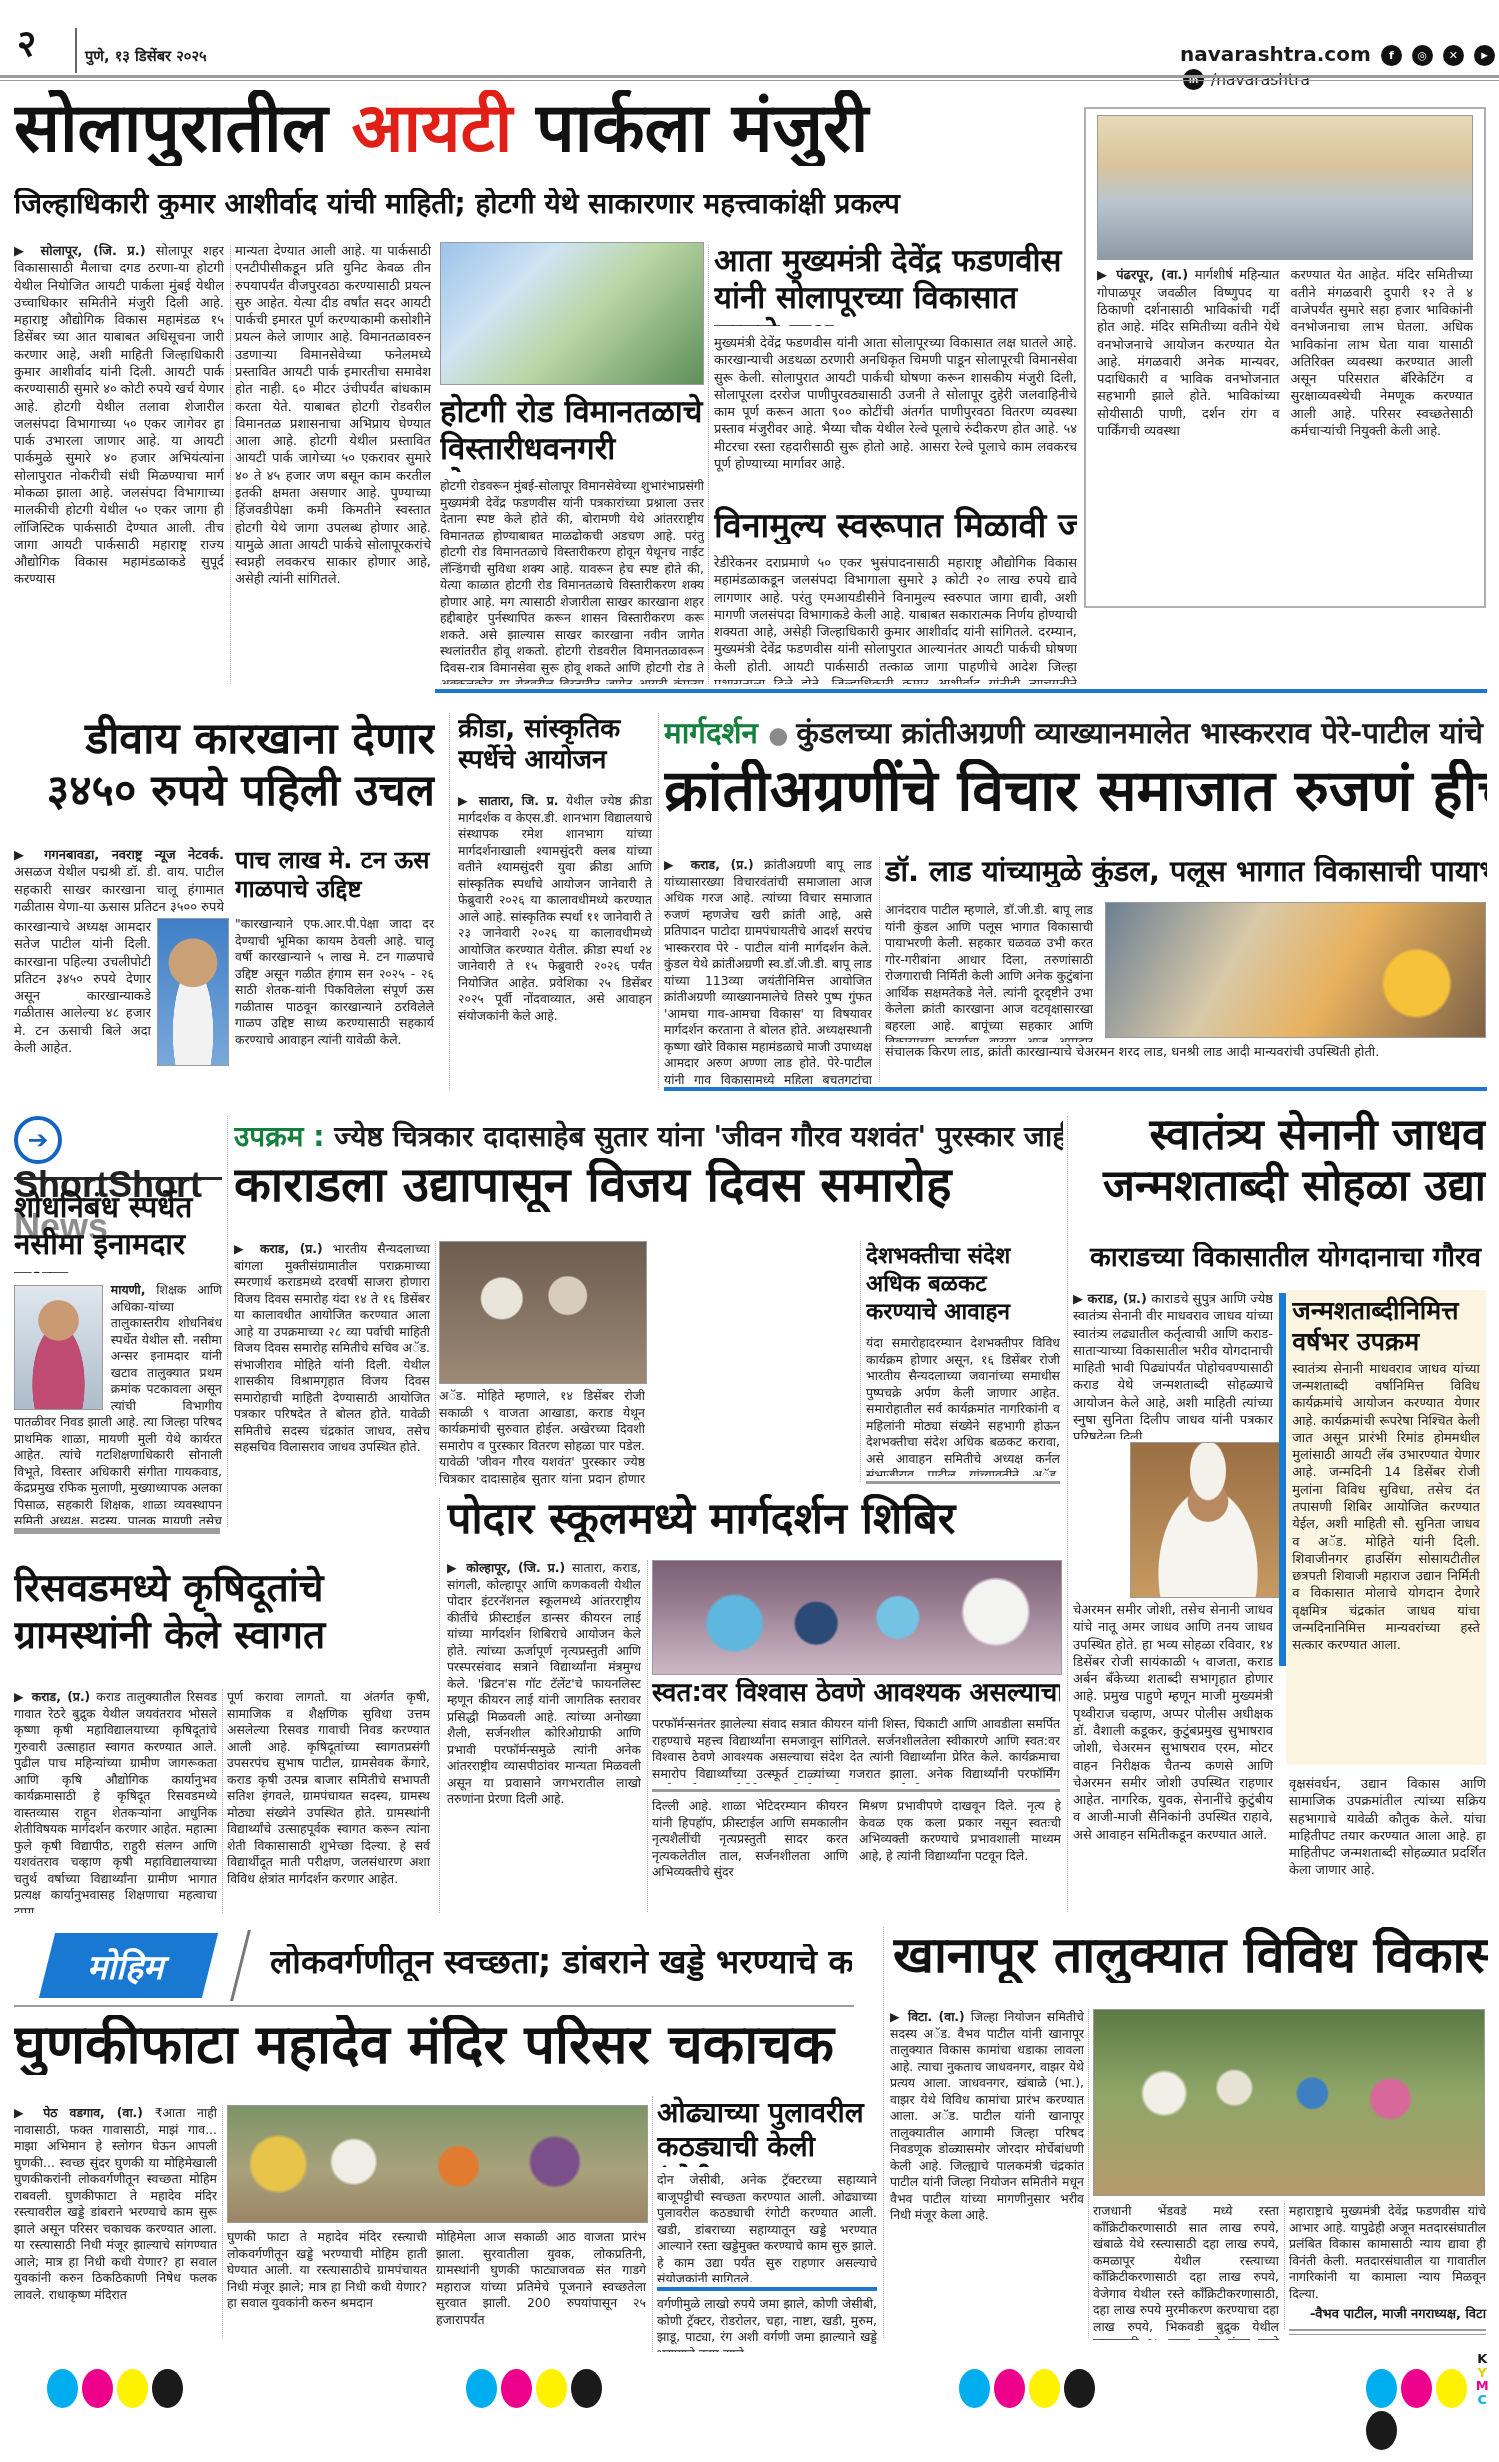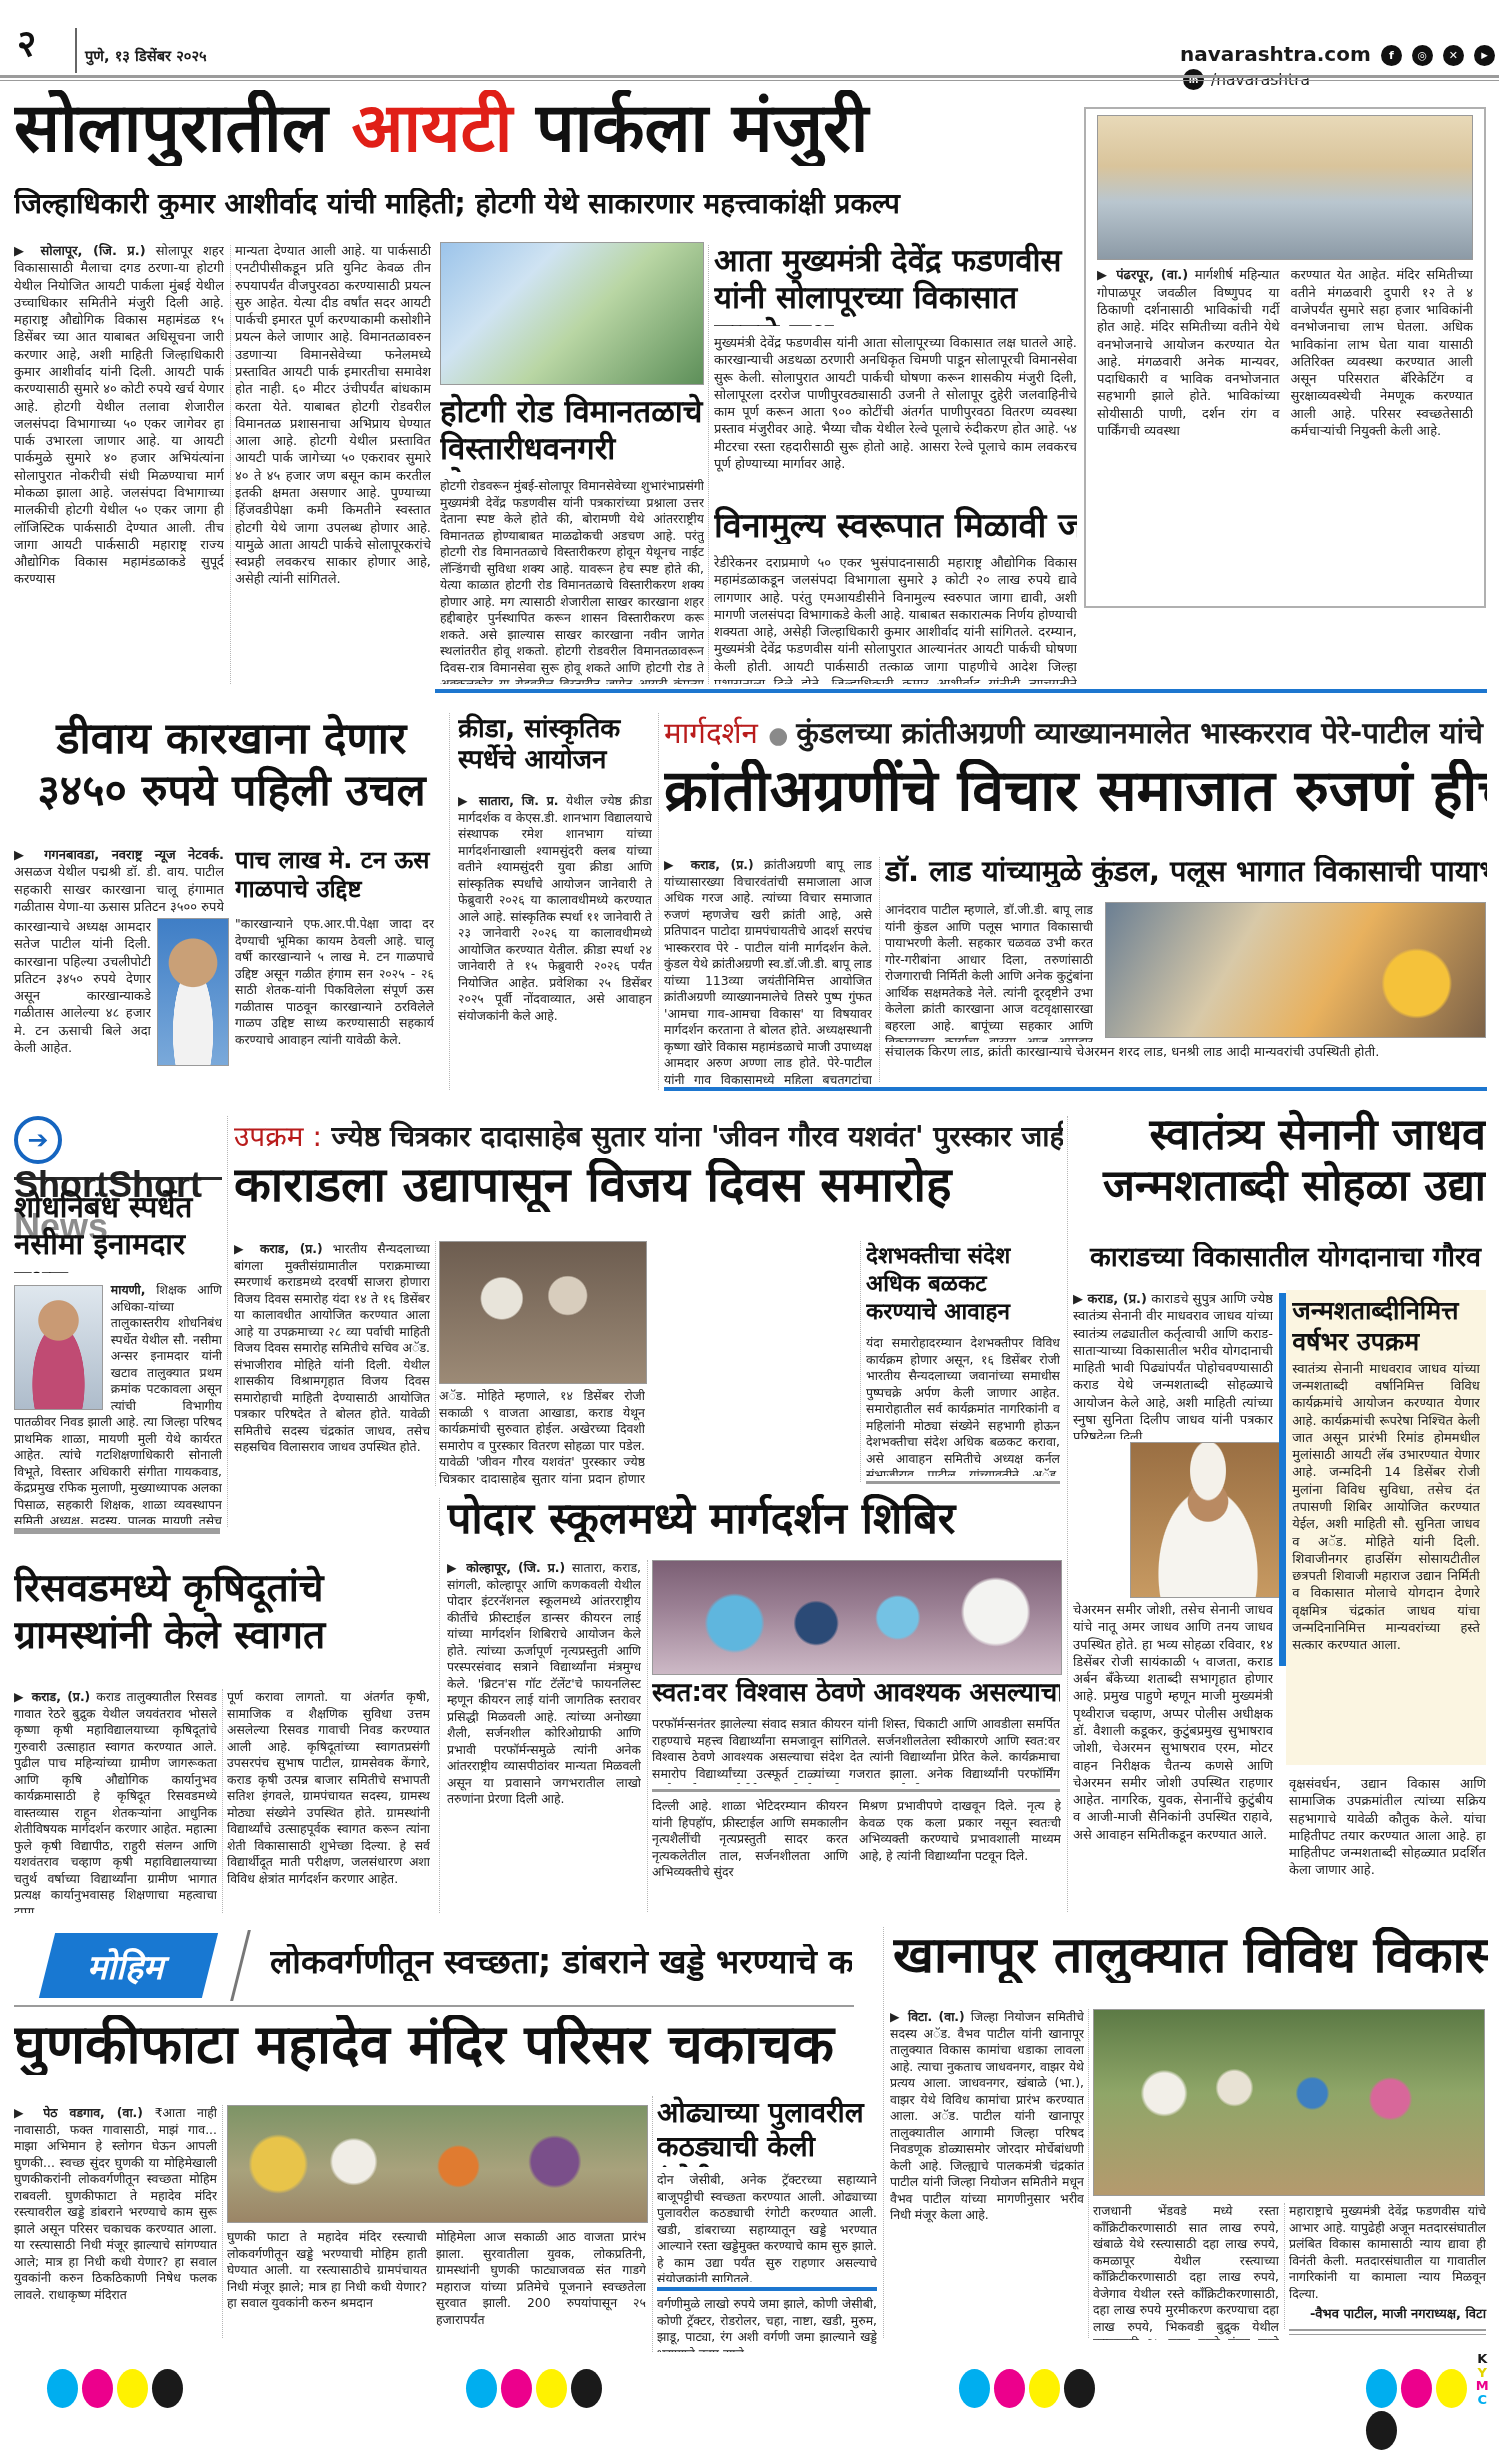--- a/index.html
+++ b/index.html
@@ -8,21 +8,21 @@
   .abs{position:absolute;}
   .hl{font-weight:700;color:#111;line-height:1.12;}
   .one{white-space:nowrap;overflow:hidden;}
   .body{font-size:13px;line-height:1.33;text-align:justify;overflow:hidden;color:#222;}
   .body.sm{font-size:12.4px;}
   .dl{font-weight:700;}
   .photo{position:absolute;border:0.8px solid #9a9a9a;}
   .vd{position:absolute;border-left:1.6px dotted #b5b5b5;width:0;}
   .hr-gray{position:absolute;background:#9b9b9b;}
   .hr-blue{position:absolute;background:#1d76cf;}
-  .kicker-red{color:#b91c1c;font-weight:400;}
+  .kicker-red{color:#15803d;font-weight:700;}
   .boxcream{background:#fbf5e1;}
   .ovals span{display:inline-block;width:31px;height:39px;border-radius:50%;margin-right:3.9px;}
   .c-c{background:#00aeef;} .c-m{background:#ec008c;} .c-y{background:#fff200;} .c-k{background:#1a1a1a;}
   .soc{display:inline-block;width:21px;height:21px;border-radius:50%;background:#111;color:#fff;
        font-size:11px;font-weight:700;text-align:center;line-height:21px;margin-left:3.1px;vertical-align:middle;}
   .badge{background:#1878d2;color:#fff;font-weight:700;transform:skewX(-14deg);
          display:flex;align-items:center;justify-content:center;}
 </style>
 </head>
 <body>
@@ -70,21 +70,21 @@
       <div class="body" style="width:50%;height:219px;">
         <span class="dl">▶ पंढरपूर, (वा.)</span> <span>मार्गशीर्ष महिन्यात गोपाळपूर जवळील विष्णुपद या ठिकाणी दर्शनासाठी भाविकांची गर्दी होत आहे. मंदिर समितीच्या वतीने येथे वनभोजनाचे आयोजन करण्यात येत आहे. मंगळवारी अनेक मान्यवर, पदाधिकारी व भाविक वनभोजनात सहभागी झाले होते. भाविकांच्या सोयीसाठी पाणी, दर्शन रांग व पार्किंगची व्यवस्था</span>
       </div>
       <div class="body" style="width:50%;height:219px;">करण्यात येत आहेत. मंदिर समितीच्या वतीने मंगळवारी दुपारी १२ ते ४ वाजेपर्यंत सुमारे सहा हजार भाविकांनी वनभोजनाचा लाभ घेतला. अधिक भाविकांना लाभ घेता यावा यासाठी अतिरिक्त व्यवस्था करण्यात आली असून परिसरात बॅरिकेटिंग व सुरक्षाव्यवस्थेची नेमणूक करण्यात आली आहे. परिसर स्वच्छतेसाठी कर्मचाऱ्यांची नियुक्ती केली आहे.</div>
     </div>
   </div>
 
   <div class="hr-blue" style="left:435px;top:689px;width:1052px;height:3.9px;"></div>
 
   <div>
-    <div class="abs hl" style="left:21px;top:713px;width:421px;font-size:43px;text-align:center;line-height:1.2;height:123px;overflow:hidden;">डीवाय कारखाना देणार ३४५० रुपये पहिली उचल</div>
+    <div class="abs hl" style="left:14px;top:713px;width:421px;font-size:43px;text-align:right;line-height:1.2;height:123px;overflow:hidden;">डीवाय कारखाना देणार ३४५० रुपये पहिली उचल</div>
     <div class="abs body" style="left:14px;top:846px;width:210px;height:68px;">
       <span class="dl">▶ गगनबावडा, नवराष्ट्र न्यूज नेटवर्क.</span> <span>असळज येथील पद्मश्री डॉ. डी. वाय. पाटील सहकारी साखर कारखाना चालू हंगामात गळीतास येणा-या ऊसास प्रतिटन ३५०० रुपये ऊसदर देणार असल्याची माहिती</span>
     </div>
     <div class="abs body" style="left:14px;top:918px;width:137px;height:152px;">कारखान्याचे अध्यक्ष आमदार सतेज पाटील यांनी दिली. कारखाना पहिल्या उचलीपोटी प्रतिटन ३४५० रुपये देणार असून कारखान्याकडे गळीतास आलेल्या ४८ हजार मे. टन ऊसाची बिले अदा केली आहेत.</div>
     <div class="photo" style="left:157px;top:918px;width:70px;height:146px;background:radial-gradient(circle at 50% 30%,#c9a077 0 22%,transparent 23%),radial-gradient(ellipse at 50% 78%,#f2f2f2 0 40%,transparent 41%),linear-gradient(#3f7ec6,#7aa9da);"></div>
     <div class="abs hl" style="left:235px;top:846px;width:199px;font-size:24px;line-height:1.2;height:62px;overflow:hidden;">पाच लाख मे. टन ऊस गाळपाचे उद्दिष्ट</div>
     <div class="abs body sm" style="left:235px;top:916px;width:199px;height:172px;">"कारखान्याने एफ.आर.पी.पेक्षा जादा दर देण्याची भूमिका कायम ठेवली आहे. चालू वर्षी कारखान्याने ५ लाख मे. टन गाळपाचे उद्दिष्ट असून गळीत हंगाम सन २०२५ - २६ साठी शेतक-यांनी पिकविलेला संपूर्ण ऊस गळीतास पाठवून कारखान्याने ठरविलेले गाळप उद्दिष्ट साध्य करण्यासाठी सहकार्य करण्याचे आवाहन त्यांनी यावेळी केले.</div>
   </div>
 
   <div>

